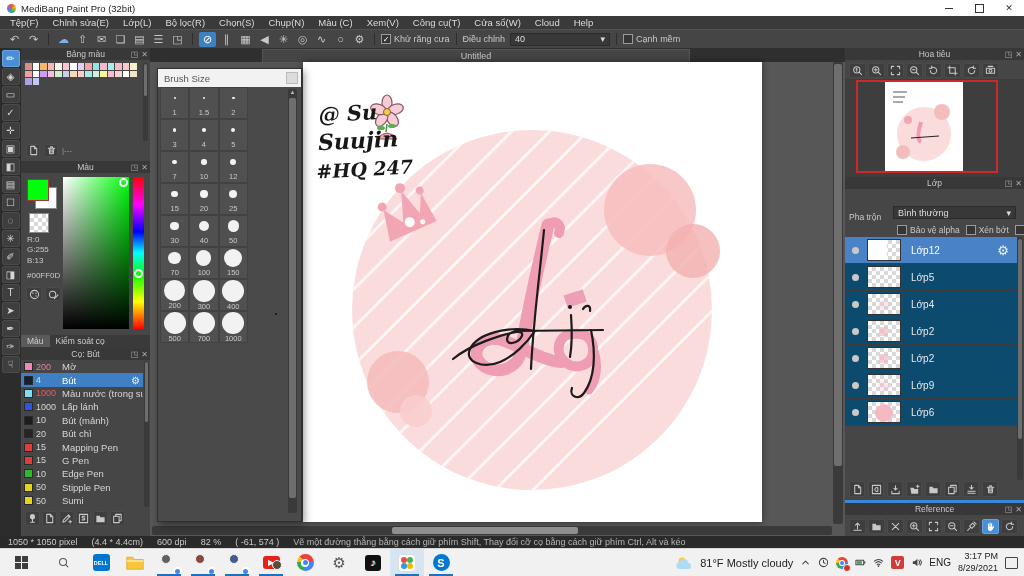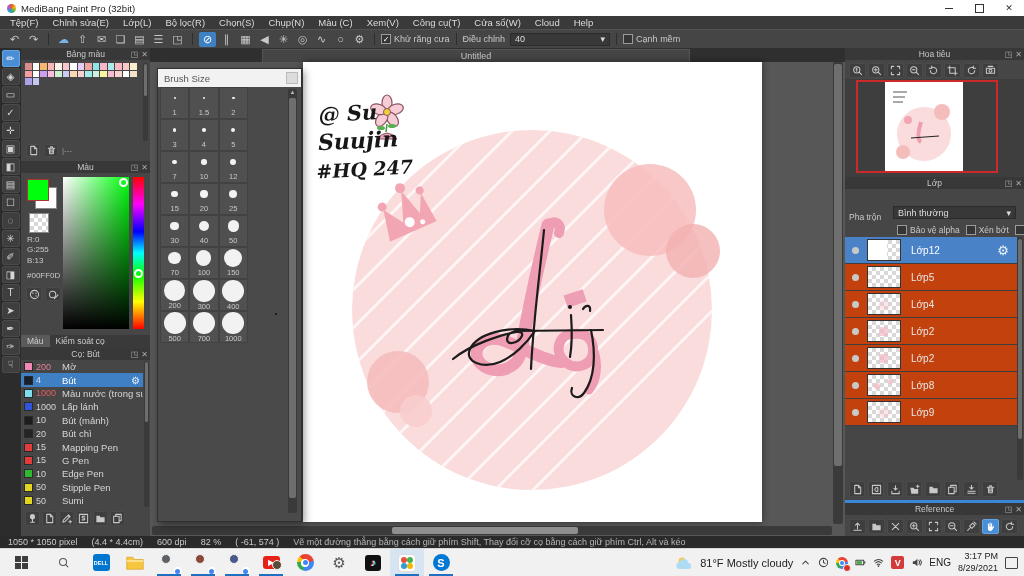--- a/index.html
+++ b/index.html
@@ -84,21 +84,21 @@
           box-shadow:0 0 7px rgba(0,0,0,.45);}
   
   #rightcol{left:845px;top:48px;width:179px;height:488px;background:#464646;}
   .icon-row{display:flex;align-items:center;gap:2px;padding-left:4px;}
   #nav-body{position:absolute;left:0;top:31px;width:179px;height:98px;background:#3e3e3e;}
   #nav-view-rect{position:absolute;left:11px;top:1px;width:142px;height:93px;border:2px solid #cc2a2a;box-sizing:border-box;}
   #nav-thumb{position:absolute;left:40px;top:3px;width:78px;height:89px;background:#fff;}
   .prop-label{font-size:8.5px;color:#c9c9c9;}
   #opacity-track{position:absolute;left:48px;top:3px;width:104px;height:9px;background:#2c2c2c;border:1px solid #242424;box-sizing:border-box;}
   #opacity-fill{height:100%;width:100%;background:#5b9bd5;}
-  .layer-row{height:26px;background:#c2410c;border-bottom:1px solid #3e3e3e;display:flex;align-items:center;position:relative;}
+  .layer-row{height:26px;background:#0c4a6e;border-bottom:1px solid #3e3e3e;display:flex;align-items:center;position:relative;}
   .layer-row.sel{background:#4a82c8;}
   .eye{width:7px;height:7px;border-radius:50%;background:#c9c9c9;margin:0 8px 0 7px;flex:none;}
   .lthumb{width:34px;height:22px;border:1px solid #333;position:relative;overflow:hidden;flex:none;box-sizing:border-box;}
   .lname{margin-left:10px;font-size:10px;color:#e8e8e8;}
   .layer-row.sel .lname{color:#fff;}
   .lmark{position:absolute;border-radius:50%;background:#f5b9c4;}
   #blue-strip{position:absolute;left:0;top:452px;width:179px;height:3px;background:#3a87d8;}
   
   #statusbar{left:0;top:536px;width:1024px;height:12px;background:#2a2a2a;color:#c9c9c9;
              font-size:9px;display:flex;align-items:center;gap:14px;padding-left:8px;box-sizing:border-box;white-space:nowrap;}
@@ -831,31 +831,30 @@
         <div class="layer-row">
           <span class="eye"></span>
           <span class="lthumb checker">
             <span class="lmark" style="left: 11px; top: 6px; width: 9px; height: 9px; opacity: 0.7; border-radius: 2px;"></span>
           </span>
           <span class="lname">Lớp2</span>
         </div>
         <div class="layer-row">
           <span class="eye"></span>
           <span class="lthumb checker">
-            <span class="lmark" style="left: 6px; top: 8px; width: 6px; height: 6px; opacity: 0.8;"></span>
-            <span class="lmark" style="left: 20px; top: 4px; width: 5px; height: 5px; opacity: 0.8;"></span>
-          </span>
-          <span class="lname">Lớp8</span>
+            <span class="lmark" style="left: 10px; top: 6px; width: 12px; height: 10px; opacity: 0.35;"></span>
+          </span>
+          <span class="lname">Lớp9</span>
         </div>
         <div class="layer-row">
           <span class="eye"></span>
           <span class="lthumb checker">
-            <span class="lmark" style="left: 10px; top: 6px; width: 12px; height: 10px; opacity: 0.35;"></span>
-          </span>
-          <span class="lname">Lớp9</span>
+            <span class="lmark" style="left: 7px; top: 2px; width: 18px; height: 18px;"></span>
+          </span>
+          <span class="lname">Lớp6</span>
         </div>
       </div>
     <div class="scroll-track" style="right:1px;top:189px;width:6px;height:243px;">
       <div class="scroll-thumb" style="left:1px;top:2px;width:4px;height:200px;"></div>
     </div>
     <div id="layer-buttons" style="position:absolute;left:4px;top:433px;display:flex;gap:3px;">
         <span class="sm-btn" style="width: 16px; height: 16px;">
           <svg viewBox="0 0 12 12" width="11" height="11" fill="none" stroke="currentColor" stroke-width="1.1" stroke-linecap="round" stroke-linejoin="round">
             <path d="M3 1.5h4L9.5 4v6.5h-6.5z"></path>
             <path d="M7 1.5V4h2.5"></path>

